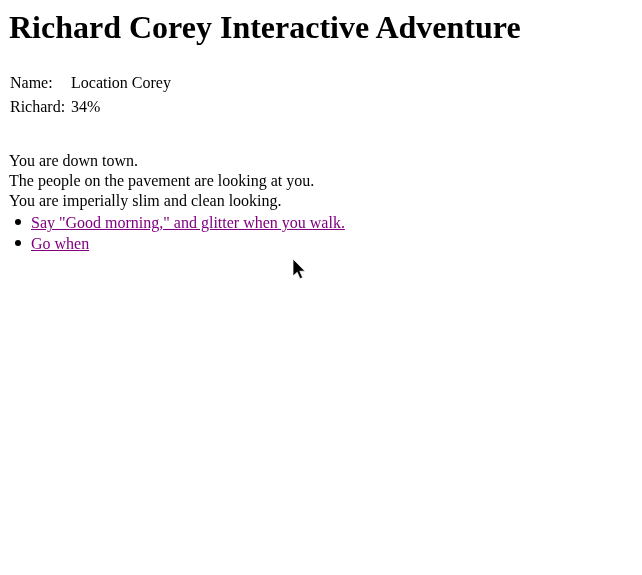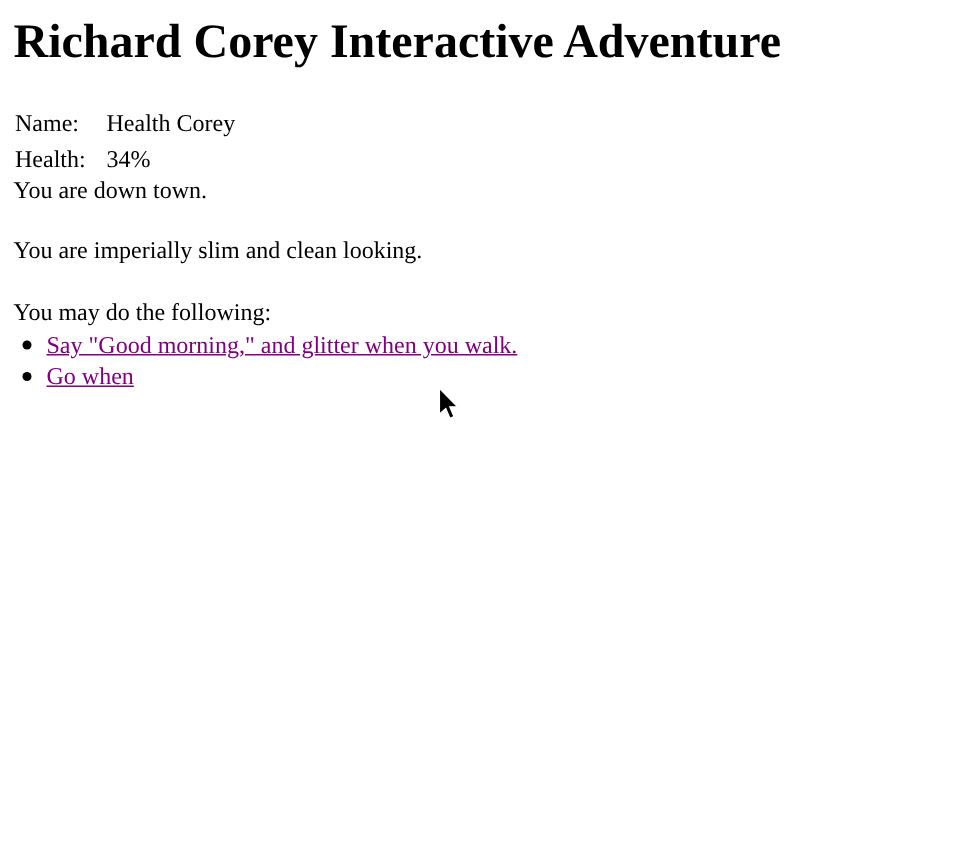--- a/index.html
+++ b/index.html
@@ -37,21 +37,21 @@
     padding: 3px 0 2px 0;
     line-height: 19px;
     font-size: 16px;
     white-space: nowrap;
     vertical-align: top;
   }
   table.stats td.stat-label {
     width: 61px;
   }
   p.narrative {
-    margin: 0 0 0 0;
+    margin: 33px 0 0 0;
     line-height: 20px;
   }
   p.prompt {
     margin: 21px 0 0 0;
     line-height: 20px;
   }
   ul.actions {
     margin: 1px 0 0 0;
     padding: 0 0 0 14px;
     list-style: none;
@@ -89,36 +89,35 @@
 
 <div id="page">
   <div id="content">
 
     <h1 class="page-title">Richard Corey Interactive Adventure</h1>
 
     <table class="stats">
       <tbody>
         <tr>
           <td class="stat-label">Name:</td>
-          <td class="stat-value">Health Corey</td>
+          <td class="stat-value">Location Corey</td>
         </tr>
         <tr>
-          <td class="stat-label">Health:</td>
+          <td class="stat-label">Richard:</td>
           <td class="stat-value">34%</td>
         </tr>
       </tbody>
     </table>
 
     <p class="narrative">
       <span>You are down town.</span><br>
-      <br>
+      <span>The people on the pavement are looking at you.</span><br>
       <span>You are imperially slim and clean looking.</span>
     </p>
 
-    <p class="prompt">You may do the following:</p>
 
     <ul class="actions">
       <li>
         <span class="bullet"></span>
         <a href="#">Say "Good morning," and glitter when you walk.</a>
       </li>
       <li>
         <span class="bullet"></span>
         <a href="#">Go when</a>
       </li>

